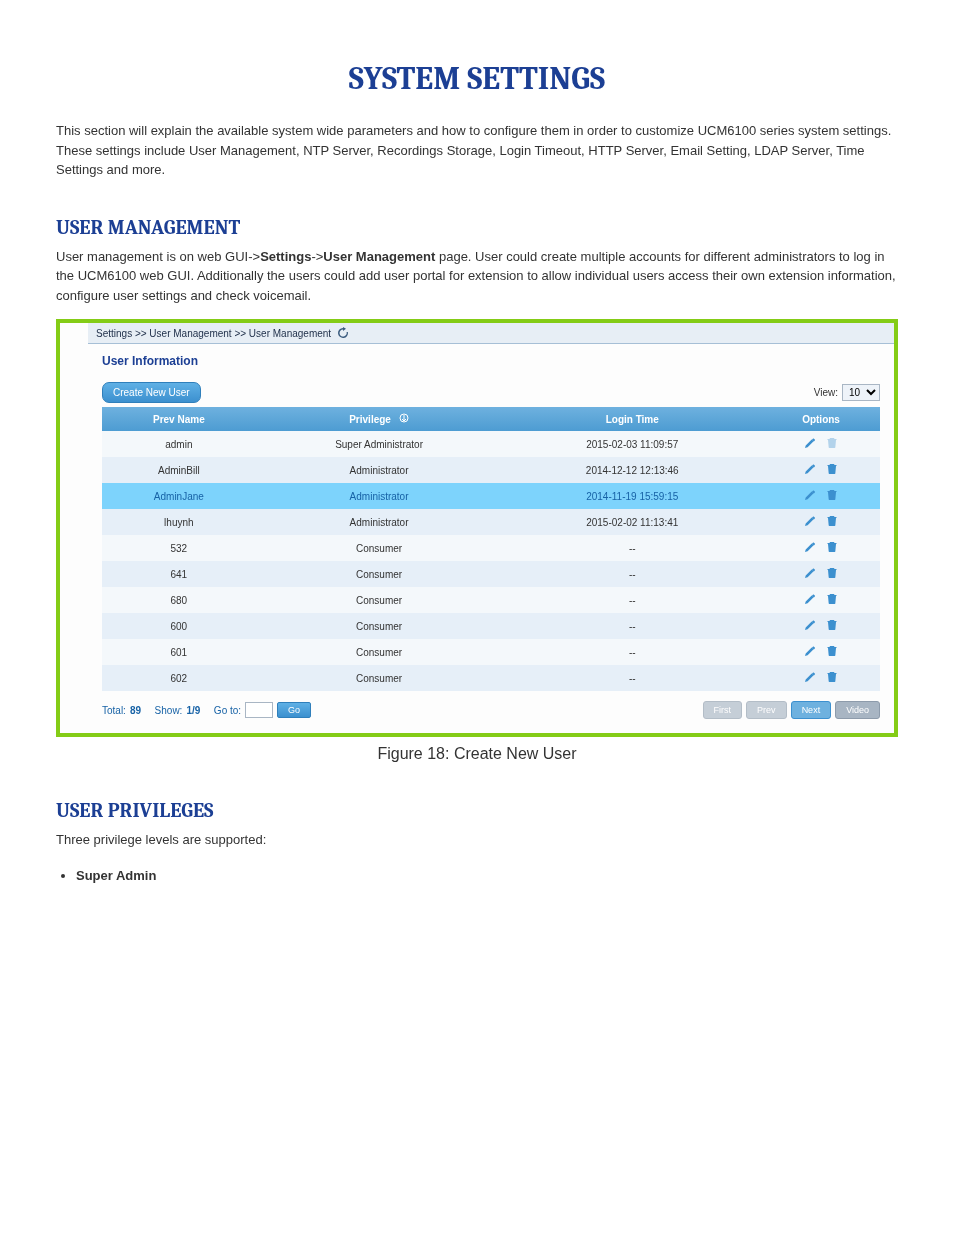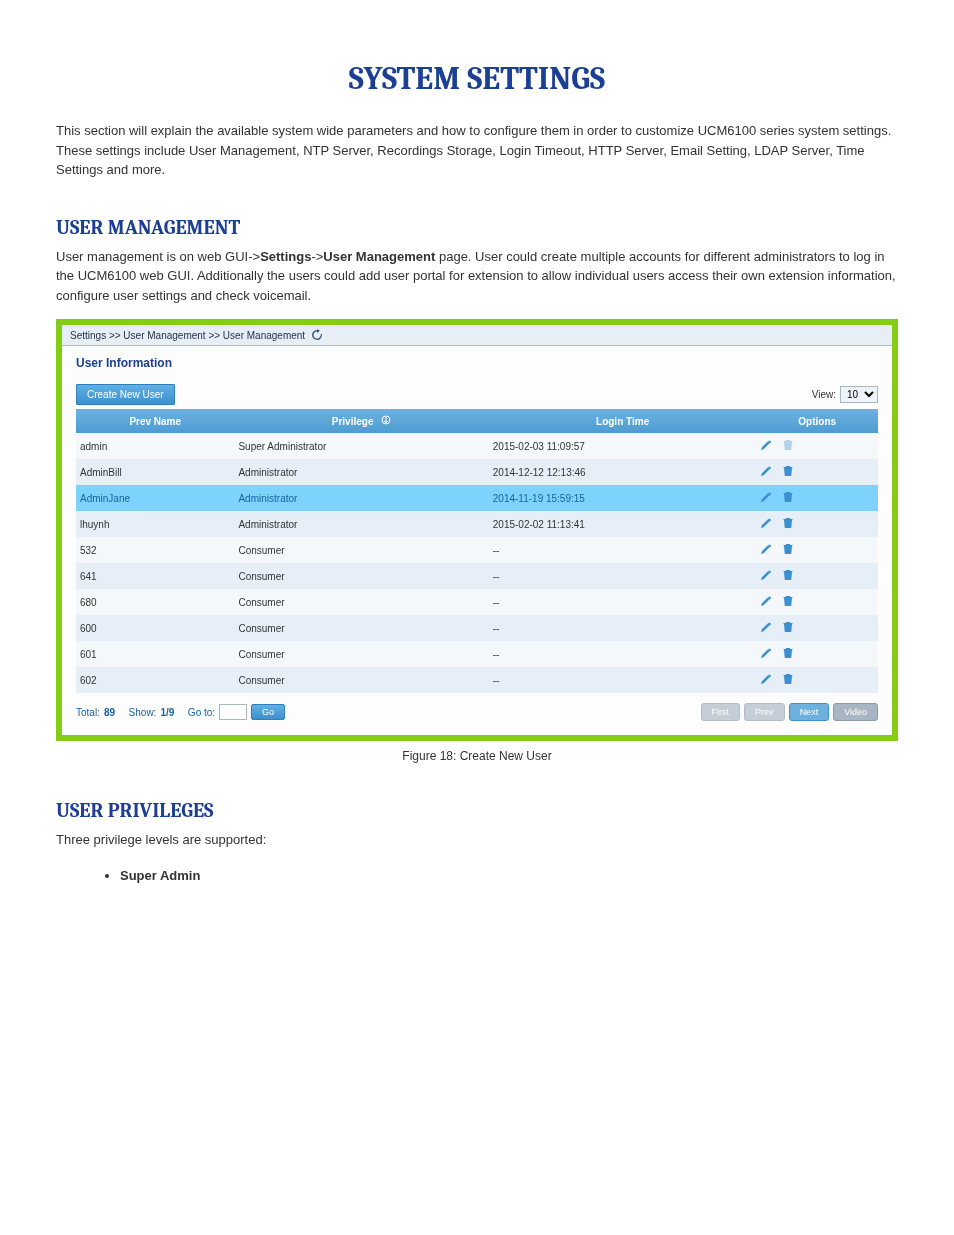--- a/index.html
+++ b/index.html
@@ -44,29 +44,30 @@
     margin: 36px 0 8px 0;
   }
   p.body {
     font-size: 13px;
     color: #333;
     line-height: 1.5;
     margin: 8px 0 14px 0;
   }
   p.body strong { font-weight: bold; }
   ul.bullets { margin: 12px 0 12px 20px; }
-  ul.bullets li { font-size: 13px; line-height: 1.8; margin-left: 44px; }
+  ul.bullets li { font-size: 13px; line-height: 1.8; }
 
   
   .figure {
-    border: 6px solid #84cc16;
+    border: 4px solid #84cc16;
     margin: 0 0 8px 0;
     background: #fdfdfd;
     font-size: 10px;
     color: #333;
+    padding-left: 28px;
   }
   .breadcrumb-bar {
     background: #e7eef5;
     border-bottom: 1px solid #a6bfd6;
     padding: 4px 8px;
     color: #22324c;
     display: flex;
     align-items: center;
     gap: 6px;
   }
@@ -83,21 +84,21 @@
     align-items: center;
     justify-content: space-between;
     margin-bottom: 4px;
   }
   .btn-primary {
     background: linear-gradient(#5fb0e5, #3c90cf);
     border: 1px solid #2f7fbb;
     color: #fff;
     font-size: 10px;
     padding: 4px 10px;
-    border-radius: 1px;
+    border-radius: 7px;
     cursor: pointer;
   }
   .view-sel {
     font-size: 10px;
     color: #333;
     display: flex;
     align-items: center;
     gap: 4px;
   }
   .view-sel select {
@@ -116,21 +117,21 @@
     background: linear-gradient(#6eb1df, #4d9cd2);
     color: #fff;
     font-size: 10px;
     font-weight: bold;
     padding: 6px 4px;
     text-align: center;
   }
   table.data th .hdr-wrap { display: inline-flex; align-items: center; gap: 8px; }
   table.data td {
     font-size: 10px;
-    text-align: left;
+    text-align: center;
     padding: 6px 4px;
     color: #333;
   }
   table.data tbody tr:nth-child(odd) td { background: #f4f8fb; }
   table.data tbody tr:nth-child(even) td { background: #e6eff8; }
   table.data tbody tr.highlight td { background: #7dd3fc; color: #1762a6; }
   .opt-cell { display: inline-flex; gap: 10px; justify-content: center; }
   .icn-btn { display: inline-flex; cursor: pointer; }
   .icn-btn.disabled { opacity: .35; cursor: default; }
   .footer-row {
@@ -164,21 +165,21 @@
     font-size: 9px;
     padding: 3px 10px;
     border-radius: 3px;
     border: 1px solid #8d9bab;
     cursor: pointer;
   }
   .pg-btn.muted { opacity: .65; }
   .pg-btn.active { background: #6eb1df; border-color: #3c90cf; }
   .fig-caption {
     text-align: center;
-    font-size: 12px;
+    font-size: 16px;
     color: #333;
     margin: 8px 0 22px 0;
   }
   .sort-icn { display:inline-block; }
 </style>
 </head>
 <body>
 
 <div class="page">
 

